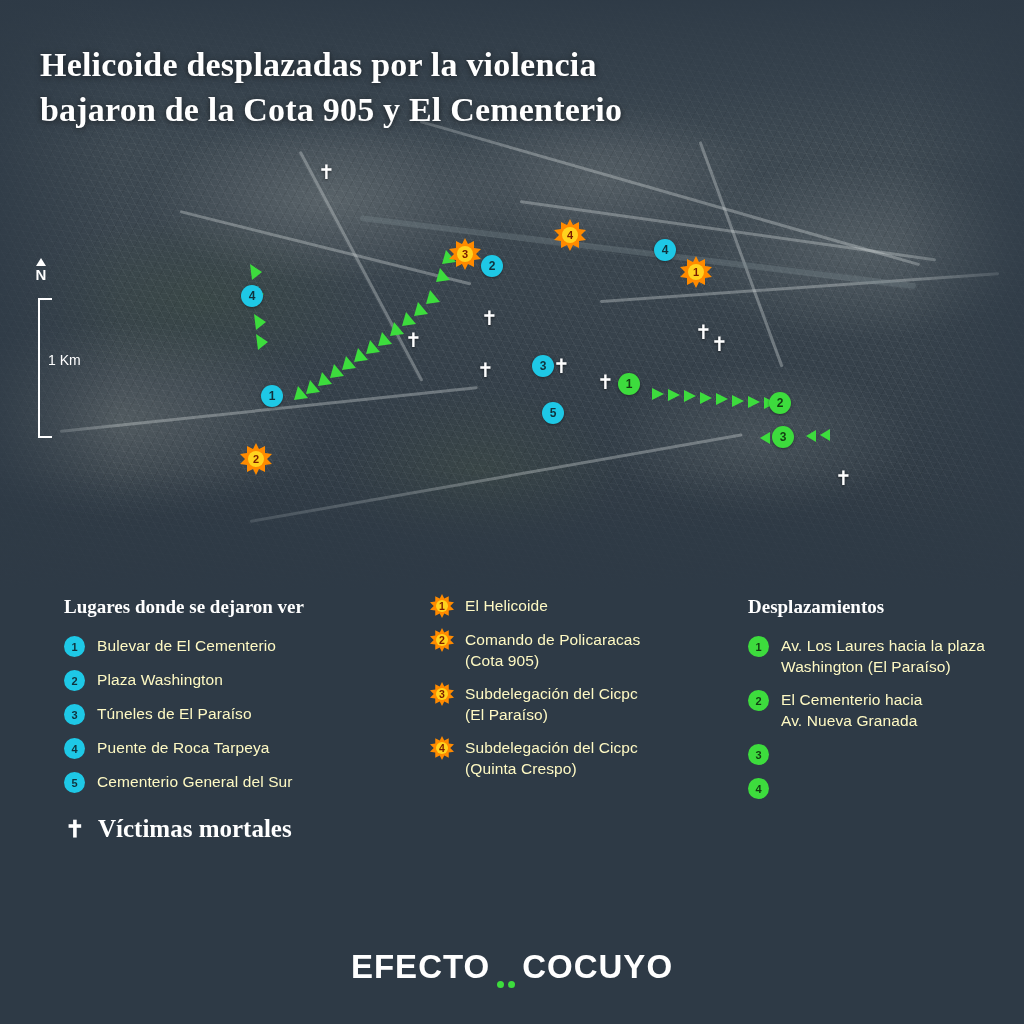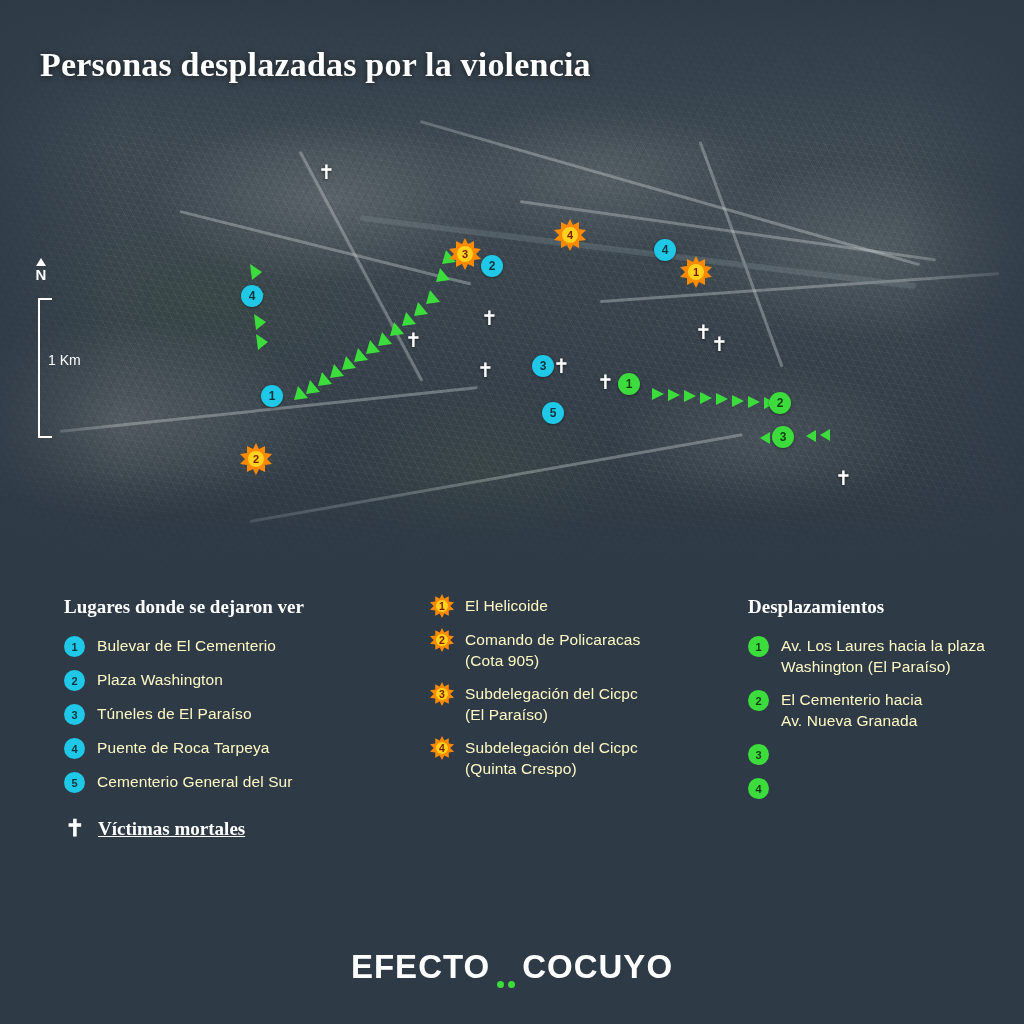--- a/index.html
+++ b/index.html
@@ -198,21 +198,21 @@
   }
   .victims {
     display:flex; align-items:center; margin-top:22px;
   }
   .victims .vc {
     font-size:23px; font-weight:bold; width:22px; text-align:center; margin-right:12px;
     font-family:"Liberation Serif", serif;
   }
   .victims .vt {
     font-family:"Liberation Serif", serif;
-    font-size:19px; font-weight:bold;text-decoration:underline;
+    font-size:25px; font-weight:bold;
   }
 
   
   .logo {
     position:absolute;
     left:0; bottom:38px;
     width:1024px;
     text-align:center;
     z-index:30;
   }
@@ -366,21 +366,22 @@
   <div class="northarrow">
     <div class="tri"></div>
     <div class="n">N</div>
   </div>
   <div class="scalebar"></div>
   <div class="scalelabel">1 Km</div>
 </div>
 
 <div class="title-block">
   <h1>
-    <span>Personas desplazadas por la violencia</span><br>
+    <span>Helicoide desplazadas por la violencia</span><br>
+    <span>bajaron de la Cota 905 y El Cementerio</span>
   </h1>
 </div>
 
 <div class="legend">
 
   <div class="col col1">
     <h2>Lugares donde se dejaron ver</h2>
 
     <div class="lrow">
       <div class="bullet">

